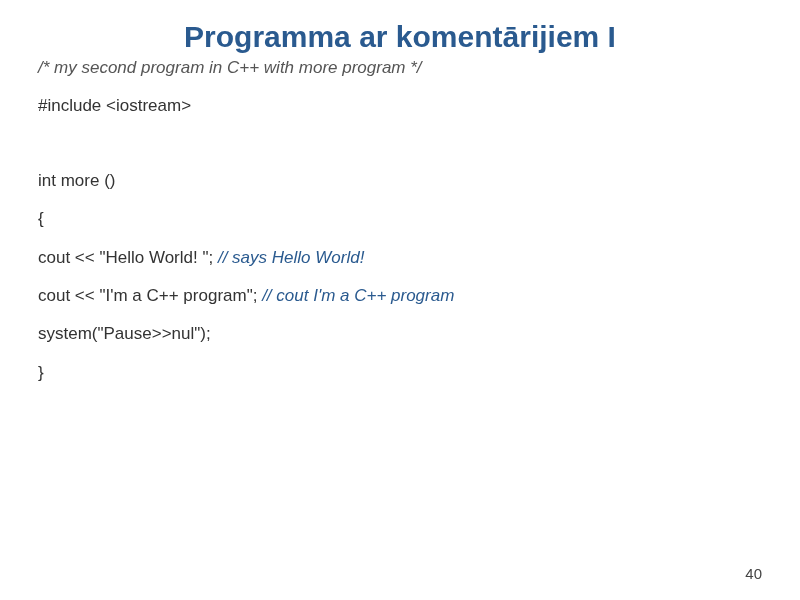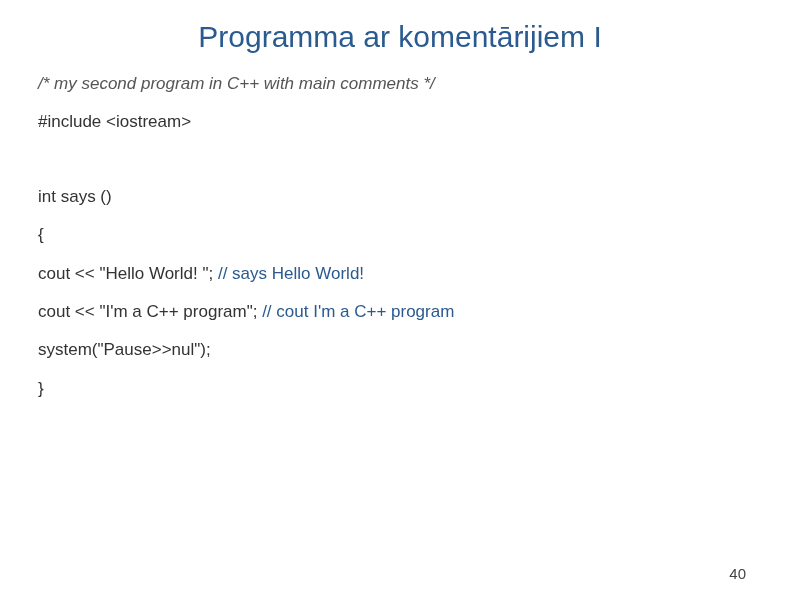--- a/index.html
+++ b/index.html
@@ -11,63 +11,64 @@
       width: 800px;
       height: 600px;
       background: #ffffff;
       font-family: Arial, Helvetica, sans-serif;
       position: relative;
       padding: 20px 38px;
     }
     .slide-title {
       color: #2a5a8f;
       font-size: 30px;
-      font-weight: normal;
+      font-weight: bold;
       text-align: center;
-      margin-bottom: 20px;
+      margin-bottom: 4px;
     }
     .code-block {
       font-family: Arial, Helvetica, sans-serif;
       font-size: 17px;
       color: #333;
       line-height: 1.2;
     }
     .code-line {
       margin-bottom: 18px;
       white-space: pre;
     }
     .comment-block {
       font-style: italic;
       color: #555;
     }
     .comment-inline {
+      font-style: italic;
       color: #2a5a8f;
     }
     .blank-line {
       height: 18px;
       margin-bottom: 18px;
     }
     .page-number {
       position: absolute;
       bottom: 18px;
-      right: 54px;
+      right: 38px;
       font-size: 15px;
       color: #444;
     }
   </style>
 </head>
 <body>
 
 <h1 class="slide-title">Programma ar komentārijiem I</h1>
 
 <div class="code-block">
-  <div class="code-line comment-block">/* my second program in C++ with main comments */</div>
+  <div class="code-line comment-block">/* my second program in C++ with more program */</div>
   <div class="code-line">#include &lt;iostream&gt;</div>
   <div class="blank-line"></div>
-  <div class="code-line">int says ()</div>
+  <div class="code-line">int more ()</div>
   <div class="code-line">{</div>
   <div class="code-line"><span>cout &lt;&lt; "Hello World! "; </span><span class="comment-inline">// says Hello World!</span></div>
   <div class="code-line"><span>cout &lt;&lt; "I'm a C++ program"; </span><span class="comment-inline">// cout I'm a C++ program</span></div>
   <div class="code-line">system("Pause&gt;&gt;nul");</div>
   <div class="code-line">}</div>
 </div>
 
 <div class="page-number">40</div>
 
 </body></html>

